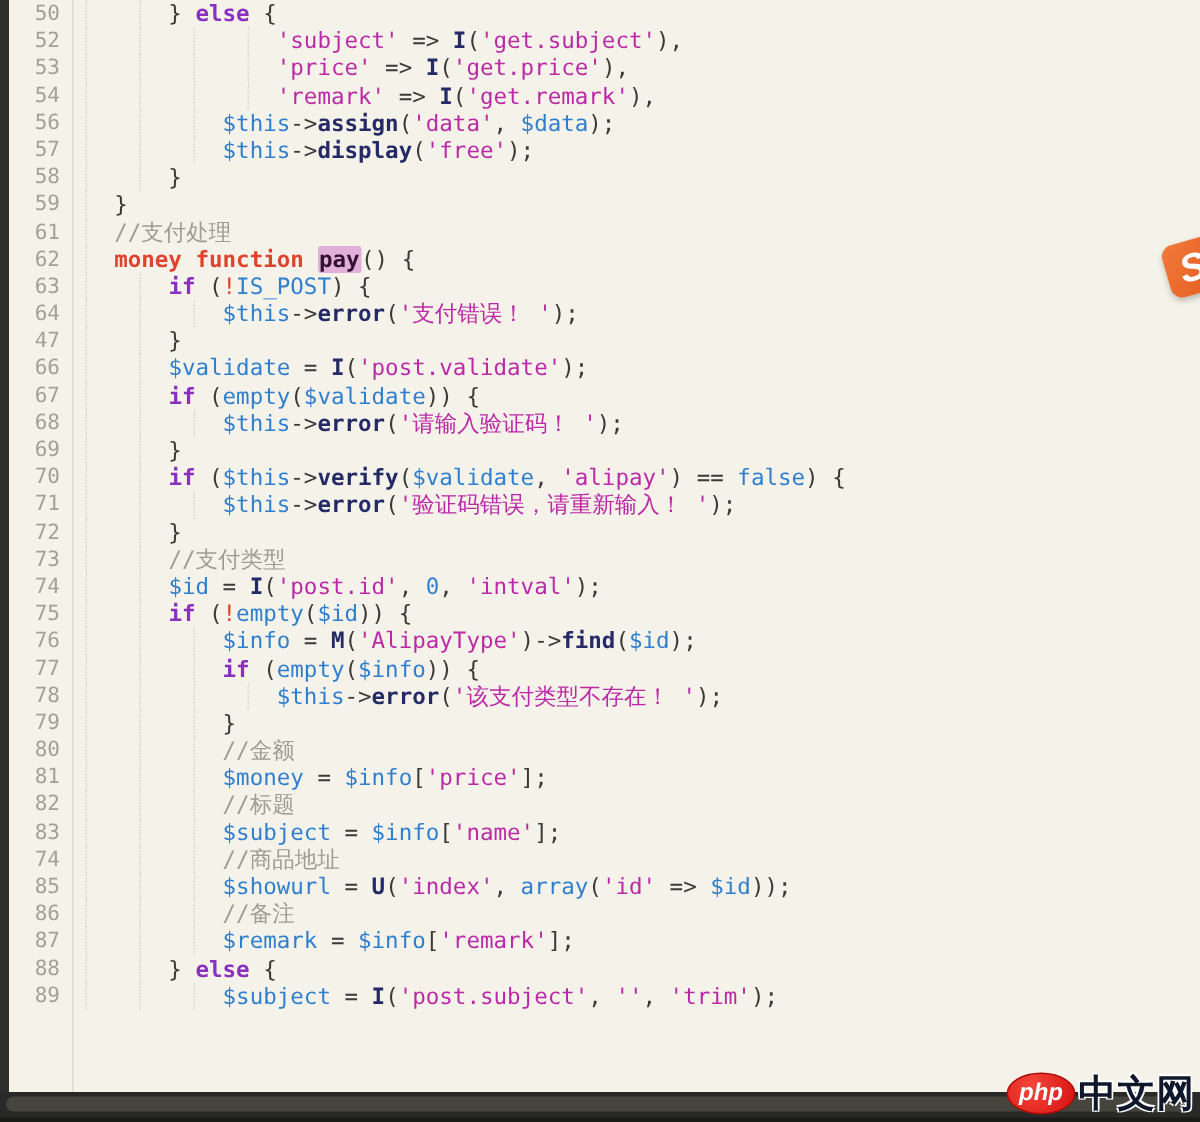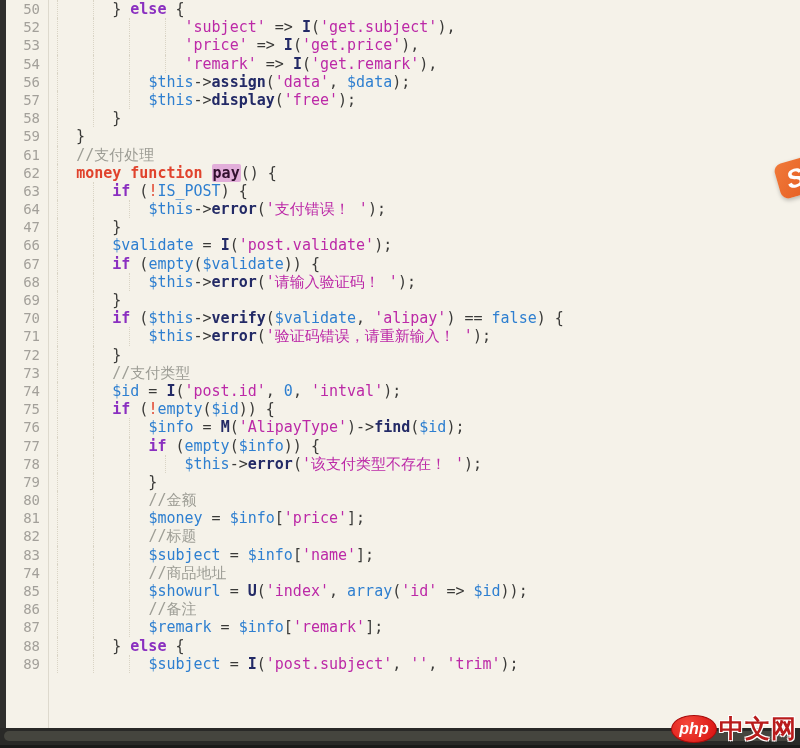--- a/index.html
+++ b/index.html
@@ -71,21 +71,21 @@
     display:flex;align-items:center;gap:2px;
   }
   .wm-php{
     width:46px;height:28px;border-radius:50%;
     background:radial-gradient(circle at 35% 30%,#f4473a,var(--c-watermark_red,#d60f0f));
     border:1px solid #a80b0b;box-sizing:border-box;
     color:#fff;font-weight:bold;font-style:italic;font-size:16px;
     display:flex;align-items:center;justify-content:center;
   }
   .wm-cn{
-    color:#b91c1c;font-weight:bold;font-size:25px;letter-spacing:1px;
+    color:#0f172a;font-weight:bold;font-size:25px;letter-spacing:1px;
     text-shadow:-1px -1px 0 #fff,1px -1px 0 #fff,-1px 1px 0 #fff,1px 1px 0 #fff;
   }
 </style>
 </head>
 <body>
 
 <div class="left-bar"></div>
 <div class="gutter-sep"></div>
 
 <div class="editor">

